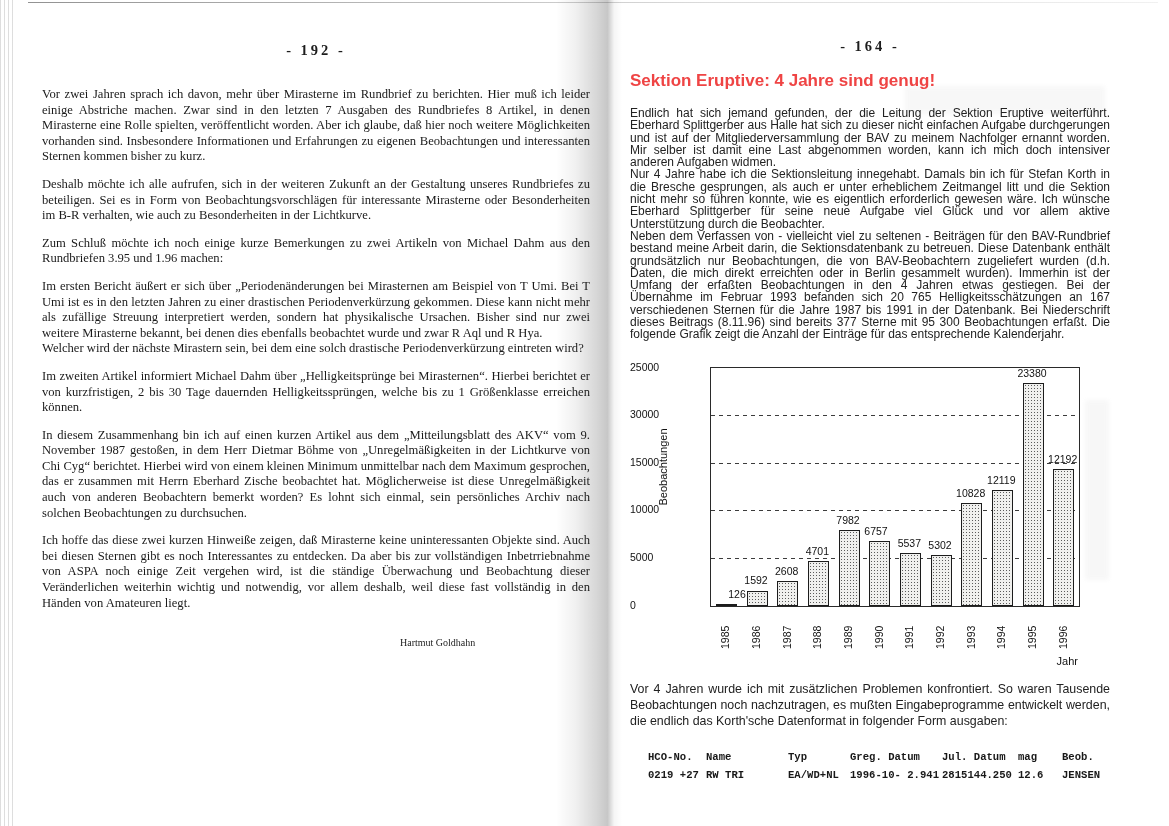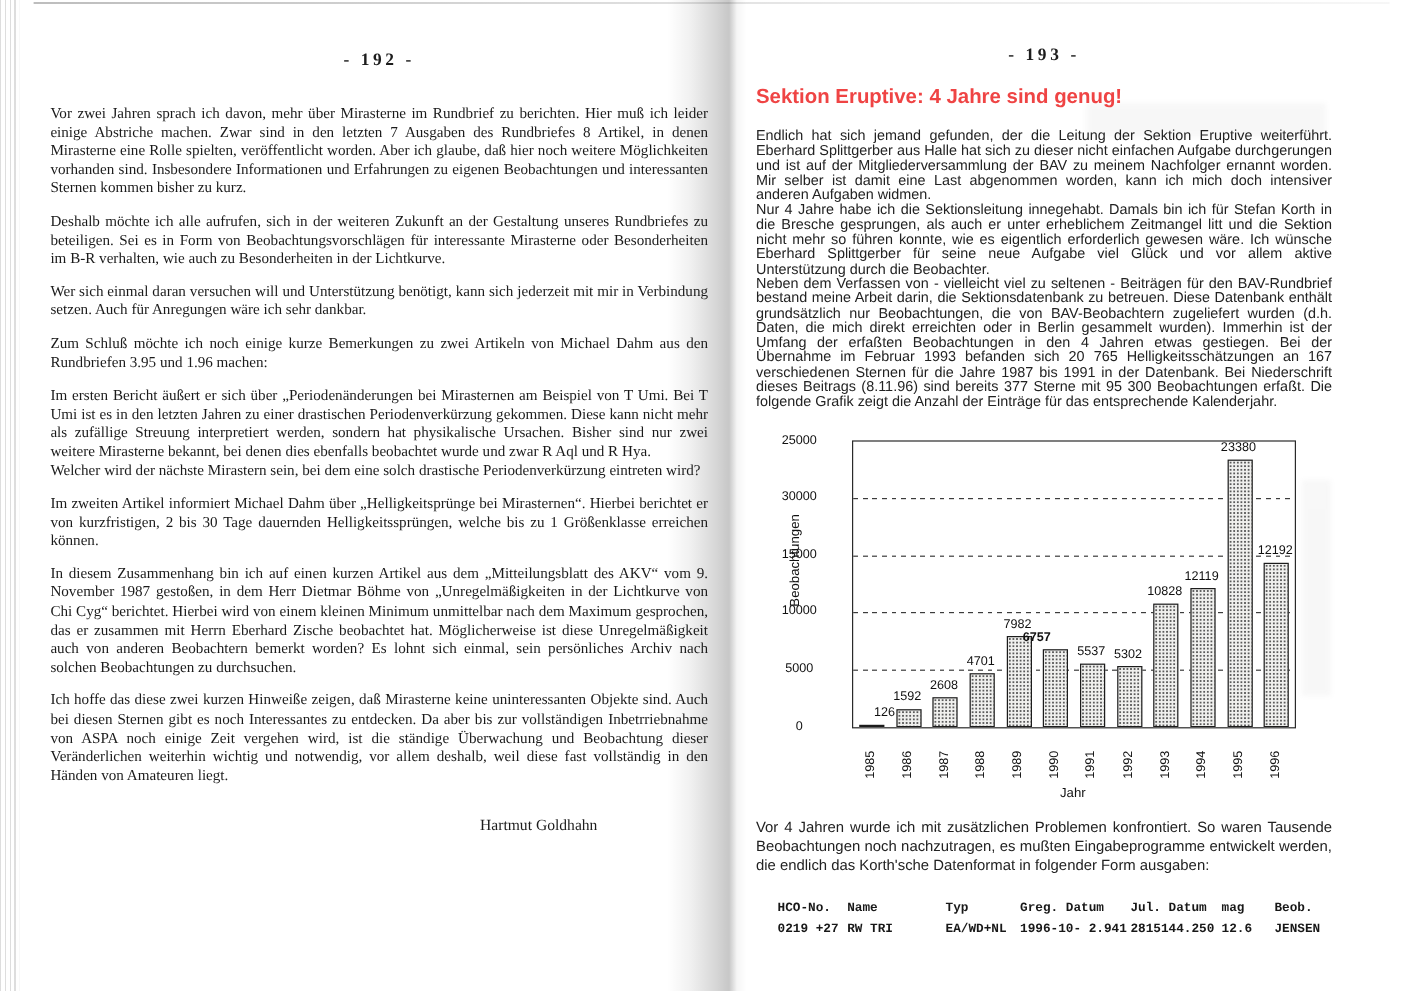--- a/index.html
+++ b/index.html
@@ -30,21 +30,21 @@
   
   .page-left{position:absolute;left:42px;top:42px;width:548px;}
   .page-left .page-no{
     text-align:center;font-weight:bold;font-size:14.5px;letter-spacing:3px;margin-bottom:28px;
   }
   .page-left p{
     margin:0 0 12px 0;font-size:12.6px;line-height:15.6px;text-align:justify;
     color:#1a1a1a;
   }
   .page-left p.no-gap{margin-bottom:0;}
-  .signature{margin-top:26px;padding-left:358px;font-size:13px;}
+  .signature{margin-top:26px;padding-left:358px;font-size:10px;}
 
   
   .page-right{position:absolute;left:630px;top:38px;width:480px;font-family:"Liberation Sans", sans-serif;}
   .page-right .page-no{
     text-align:center;font-weight:bold;font-size:14.5px;letter-spacing:3px;
     font-family:"Liberation Serif", serif;margin-bottom:16px;
   }
   .article-title{font-size:17px;font-weight:bold;margin:0 0 16px 0;color:#ef4444;}
   .page-right p.body{
     margin:0;font-size:12px;line-height:12.3px;text-align:justify;color:#222;
@@ -66,32 +66,32 @@
     background-color:#f0f0ee;
     background-image:radial-gradient(#5b5b5b .65px,transparent .78px);
     background-size:3px 3px;
     border:1px solid #1c1c1c;box-sizing:border-box;
   }
   .bar-value{
     position:absolute;width:60px;text-align:center;font-size:10.5px;color:#111;
     font-family:"Liberation Sans", sans-serif;
   }
   .y-tick{
-    position:absolute;left:0;width:72px;text-align:center;font-size:10.5px;color:#111;
+    position:absolute;left:0;width:72px;text-align:left;font-size:10.5px;color:#111;
   }
   .x-tick{
     position:absolute;top:254px;font-size:10.5px;color:#111;
     writing-mode:vertical-rl;transform:rotate(180deg);height:38px;line-height:12px;
   }
   .y-axis-title{
     position:absolute;left:-22px;top:104px;width:110px;text-align:center;
     transform:rotate(-90deg);font-size:11px;color:#111;
   }
   .x-axis-title{
-    position:absolute;left:80px;top:298px;width:368px;text-align:center;font-size:11px;color:#111;
+    position:absolute;left:80px;top:298px;width:368px;text-align:right;font-size:11px;color:#111;
   }
 
   
   .data-table{
     margin-top:22px;font-family:"Liberation Mono","DejaVu Sans Mono",monospace;
     font-weight:bold;font-size:10.6px;color:#181818;
   }
   .data-table .trow{display:flex;margin-bottom:6px;white-space:pre;padding-left:18px;}
   .data-table .tcell{flex:0 0 auto;overflow:visible;}
   .c0{width:58px;} .c1{width:82px;} .c2{width:62px;} .c3{width:92px;} .c4{width:76px;} .c5{width:44px;} .c6{width:66px;}
@@ -102,32 +102,31 @@
 <div class="edge-lines-left"></div>
 <div class="top-edge-line"></div>
 <div class="gutter-shadow"></div>
 <div class="bleed-smudge" style="left:905px;top:86px;width:200px;height:28px;"></div>
 <div class="bleed-smudge" style="left:1085px;top:400px;width:24px;height:180px;"></div>
 
 <div class="page-left">
   <div class="page-no">- 192 -</div>
   <p>Vor zwei Jahren sprach ich davon, mehr über Mirasterne im Rundbrief zu berichten. Hier muß ich leider einige Abstriche machen. Zwar sind in den letzten 7 Ausgaben des Rundbriefes 8 Artikel, in denen Mirasterne eine Rolle spielten, veröffentlicht worden. Aber ich glaube, daß hier noch weitere Möglichkeiten vorhanden sind. Insbesondere Informationen und Erfahrungen zu eigenen Beobachtungen und interessanten Sternen kommen bisher zu kurz.</p>
   <p>Deshalb möchte ich alle aufrufen, sich in der weiteren Zukunft an der Gestaltung unseres Rundbriefes zu beteiligen. Sei es in Form von Beobachtungsvorschlägen für interessante Mirasterne oder Besonderheiten im B-R verhalten, wie auch zu Besonderheiten in der Lichtkurve.</p>
-  <p>Wer sich einmal daran versuchen will und Unterstützung benötigt, kann sich jederzeit mit mir in Verbindung setzen. Auch für Anregungen wäre ich sehr dankbar.</p>
   <p>Zum Schluß möchte ich noch einige kurze Bemerkungen zu zwei Artikeln von Michael Dahm aus den Rundbriefen 3.95 und 1.96 machen:</p>
   <p class="no-gap">Im ersten Bericht äußert er sich über „Periodenänderungen bei Mirasternen am Beispiel von T Umi. Bei T Umi ist es in den letzten Jahren zu einer drastischen Periodenverkürzung gekommen. Diese kann nicht mehr als zufällige Streuung interpretiert werden, sondern hat physikalische Ursachen. Bisher sind nur zwei weitere Mirasterne bekannt, bei denen dies ebenfalls beobachtet wurde und zwar R Aql und R Hya.</p>
   <p>Welcher wird der nächste Mirastern sein, bei dem eine solch drastische Periodenverkürzung eintreten wird?</p>
   <p>Im zweiten Artikel informiert Michael Dahm über „Helligkeitsprünge bei Mirasternen“. Hierbei berichtet er von kurzfristigen, 2 bis 30 Tage dauernden Helligkeitssprüngen, welche bis zu 1 Größenklasse erreichen können.</p>
   <p>In diesem Zusammenhang bin ich auf einen kurzen Artikel aus dem „Mitteilungsblatt des AKV“ vom 9. November 1987 gestoßen, in dem Herr Dietmar Böhme von „Unregelmäßigkeiten in der Lichtkurve von Chi Cyg“ berichtet. Hierbei wird von einem kleinen Minimum unmittelbar nach dem Maximum gesprochen, das er zusammen mit Herrn Eberhard Zische beobachtet hat. Möglicherweise ist diese Unregelmäßigkeit auch von anderen Beobachtern bemerkt worden? Es lohnt sich einmal, sein persönliches Archiv nach solchen Beobachtungen zu durchsuchen.</p>
   <p>Ich hoffe das diese zwei kurzen Hinweiße zeigen, daß Mirasterne keine uninteressanten Objekte sind. Auch bei diesen Sternen gibt es noch Interessantes zu entdecken. Da aber bis zur vollständigen Inbetrriebnahme von ASPA noch einige Zeit vergehen wird, ist die ständige Überwachung und Beobachtung dieser Veränderlichen weiterhin wichtig und notwendig, vor allem deshalb, weil diese fast vollständig in den Händen von Amateuren liegt.</p>
   <div class="signature">Hartmut Goldhahn</div>
 </div>
 
 <div class="page-right">
-  <div class="page-no">- 193 -</div>
+  <div class="page-no">- 164 -</div>
   <h1 class="article-title">Sektion Eruptive: 4 Jahre sind genug!</h1>
   <p class="body">Endlich hat sich jemand gefunden, der die Leitung der Sektion Eruptive weiterführt. Eberhard Splittgerber aus Halle hat sich zu dieser nicht einfachen Aufgabe durchgerungen und ist auf der Mitgliederversammlung der BAV zu meinem Nachfolger ernannt worden. Mir selber ist damit eine Last abgenommen worden, kann ich mich doch intensiver anderen Aufgaben widmen.</p>
   <p class="body">Nur 4 Jahre habe ich die Sektionsleitung innegehabt. Damals bin ich für Stefan Korth in die Bresche gesprungen, als auch er unter erheblichem Zeitmangel litt und die Sektion nicht mehr so führen konnte, wie es eigentlich erforderlich gewesen wäre. Ich wünsche Eberhard Splittgerber für seine neue Aufgabe viel Glück und vor allem aktive Unterstützung durch die Beobachter.</p>
   <p class="body">Neben dem Verfassen von - vielleicht viel zu seltenen - Beiträgen für den BAV-Rundbrief bestand meine Arbeit darin, die Sektionsdatenbank zu betreuen. Diese Datenbank enthält grundsätzlich nur Beobachtungen, die von BAV-Beobachtern zugeliefert wurden (d.h. Daten, die mich direkt erreichten oder in Berlin gesammelt wurden). Immerhin ist der Umfang der erfaßten Beobachtungen in den 4 Jahren etwas gestiegen. Bei der Übernahme im Februar 1993 befanden sich 20 765 Helligkeitsschätzungen an 167 verschiedenen Sternen für die Jahre 1987 bis 1991 in der Datenbank. Bei Niederschrift dieses Beitrags (8.11.96) sind bereits 377 Sterne mit 95 300 Beobachtungen erfaßt. Die folgende Grafik zeigt die Anzahl der Einträge für das entsprechende Kalenderjahr.</p>
 
   <div class="chart" id="chart">
     <div class="y-axis-title">Beobachtungen</div>
     <div class="plot" id="plot">
         <div class="gridline" style="top: 190.4px;"></div>
         <div class="gridline" style="top: 142.8px;"></div>
@@ -145,21 +144,21 @@
         <div class="bar" style="left: 280.833px; width: 21px; height: 115.373px;"></div>
         <div class="bar" style="left: 311.5px; width: 21px; height: 222.578px;"></div>
         <div class="bar" style="left: 342.167px; width: 21px; height: 136.783px;"></div>
       </div>
     <div id="chart-labels">
         <div class="bar-value" style="left: 77px; top: 231.5px;">126</div>
         <div class="bar-value" style="left: 96px; top: 217.844px;">1592</div>
         <div class="bar-value" style="left: 126.667px; top: 208.172px;">2608</div>
         <div class="bar-value" style="left: 157.333px; top: 188.246px;">4701</div>
         <div class="bar-value" style="left: 188px; top: 157.011px;">7982</div>
-        <div class="bar-value" style="left: 204px; top: 168.673px; font-weight: bold;">6757</div>
+        <div class="bar-value" style="left: 216px; top: 168.673px;">6757</div>
         <div class="bar-value" style="left: 249.333px; top: 180.288px;">5537</div>
         <div class="bar-value" style="left: 280px; top: 182.525px;">5302</div>
         <div class="bar-value" style="left: 310.667px; top: 129.917px;">10828</div>
         <div class="bar-value" style="left: 341.333px; top: 117.627px;">12119</div>
         <div class="bar-value" style="left: 372px; top: 10.4224px;">23380</div>
         <div class="bar-value" style="left: 402.667px; top: 96.2166px;">12192</div>
         <div class="y-tick" style="top: 242px;">0</div>
         <div class="y-tick" style="top: 194.4px;">5000</div>
         <div class="y-tick" style="top: 146.8px;">10000</div>
         <div class="y-tick" style="top: 99.2px;">15000</div>

